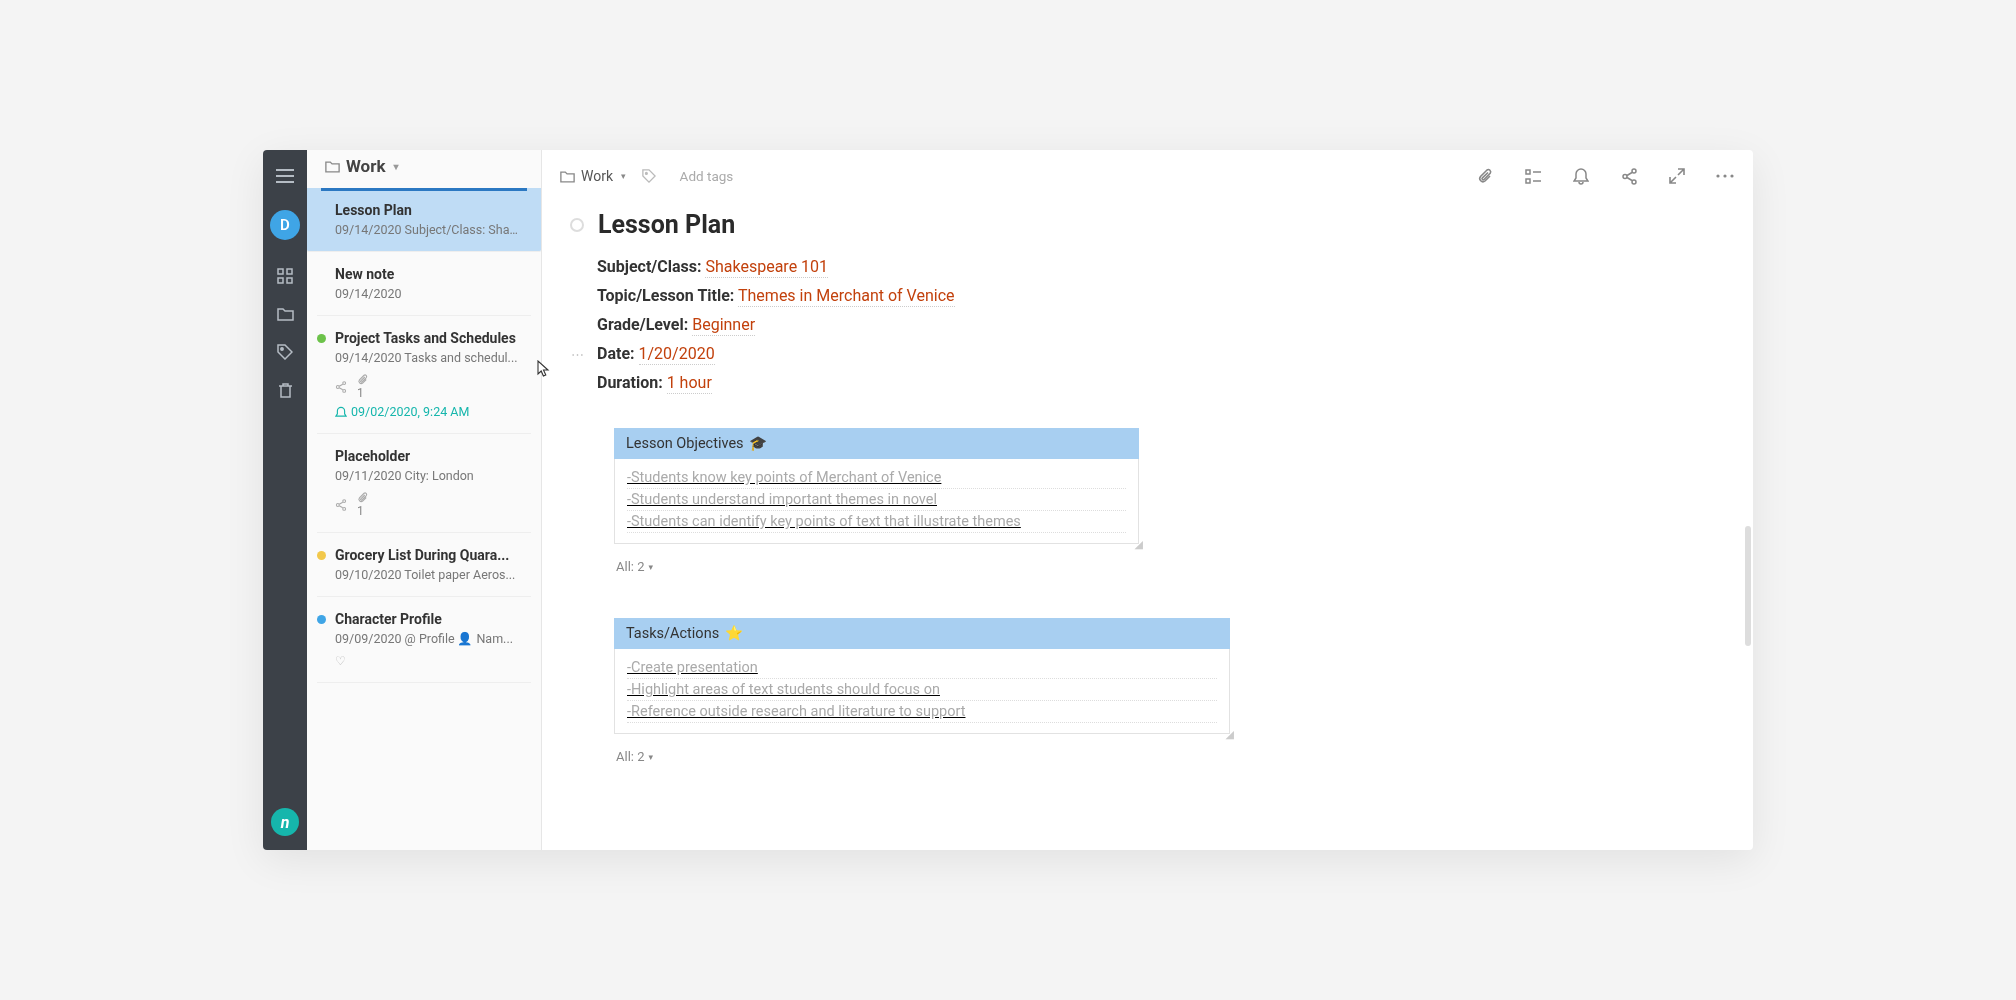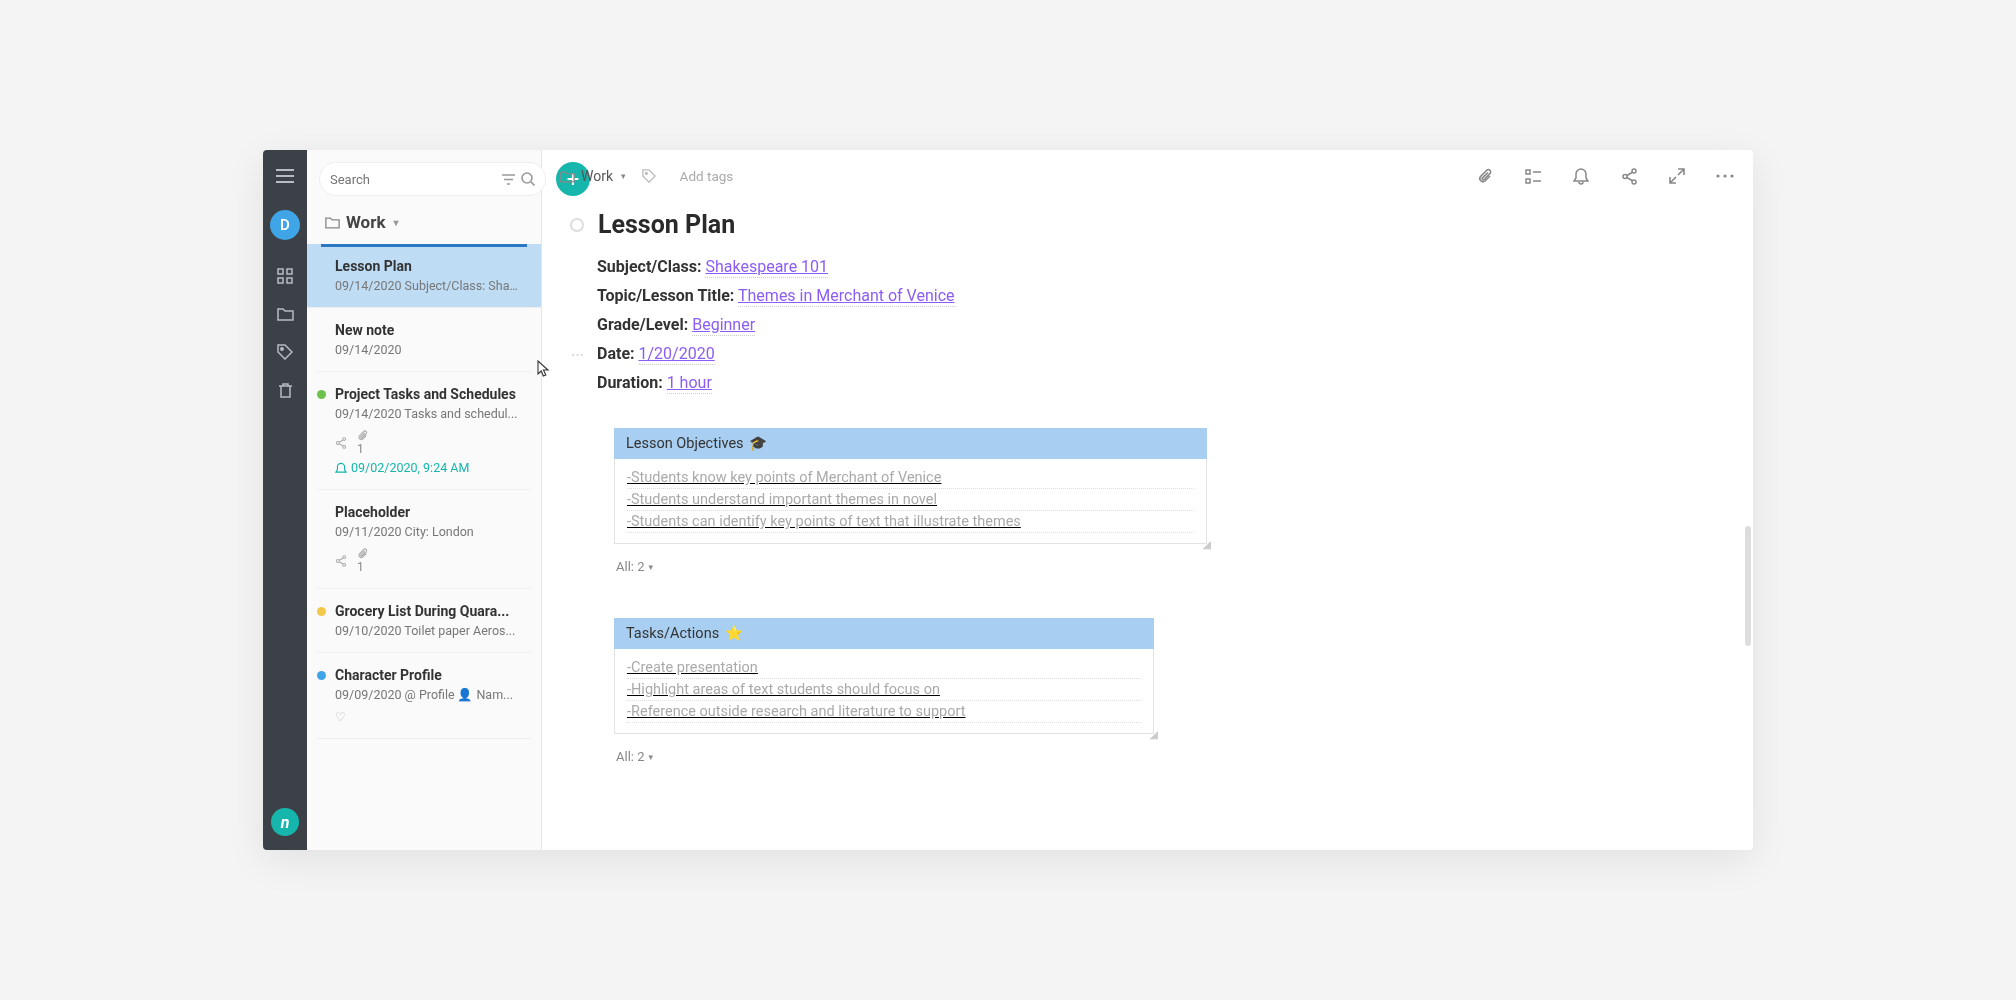--- a/index.html
+++ b/index.html
@@ -42,24 +42,24 @@
 .addtags { display:flex; align-items:center; gap:24px; color:#aaa; font-size:13.5px; cursor:pointer;}
 .topbar-spacer { flex:1; }
 .topbar .ticon { color:#888; width:20px; height:20px; display:flex;align-items:center;justify-content:center; cursor:pointer; margin-left:12px;}
 .content { flex:1; overflow-y:auto; padding: 8px 28px 20px 28px; position:relative;}
 .title-row { display:flex; align-items:center; gap:14px; margin-bottom: 18px;}
 .title-row .bullet { width:14px;height:14px; border:2px solid #ddd; border-radius:50%; }
 .page-title { font-size:25px; font-weight:700; color:#2a2a2a; }
 .meta-lines { margin-left: 27px; }
 .meta-line { font-size:16px; color:#333; margin-bottom: 10px; position:relative;}
 .meta-line strong { font-weight:700; }
-.meta-line .val { color:#8b5cf6; border-bottom:1px dotted #ccc; padding-bottom:1px;text-decoration:underline;}
+.meta-line .val { color:#c2410c; border-bottom:1px dotted #ccc; padding-bottom:1px;}
 .meta-line .handle { position:absolute; left:-26px; top:3px; color:#bbb; letter-spacing:1px; font-size:13px; cursor:grab;}
 
-.block { margin: 36px 0 0 44px; width: 593px; }
+.block { margin: 36px 0 0 44px; width: 525px; }
 .block .bhead { background:#a8cff1; padding: 7px 12px; font-size:14.5px; color:#333; display:flex; align-items:center; gap:6px; }
 .block .bbody { border:1px solid #e2e2e2; border-top:0; padding: 8px 12px 10px 12px; text-decoration: underline; }
 .block .bitem { font-size:14.5px; color:#aaa; border-bottom:1px dotted #ddd; padding:2px 0; }
 .block .bfoot { font-size:13px; color:#888; padding: 8px 2px; display:flex;align-items:center; gap:4px;}
 .block .resize { text-align:right; color:#ccc; font-size:11px; margin-top:-6px; margin-right:-4px;}
 
 .cursor-arrow { position:absolute; width:14px; height:18px; pointer-events:none; z-index: 50;}
 .scroll-right { position:absolute; right:2px; top:50%; width:6px; height:120px; background:#ddd; border-radius:3px; }
 
 svg { display:block; }
@@ -99,37 +99,20 @@
       </div>
     <div class="icon">
         <svg width="15" height="17" viewBox="0 0 15 17" fill="none" stroke="currentColor" stroke-width="1.5">
           <path d="M1 4h13M3 4v11h9V4M5 4V2h5v2"></path>
         </svg>
       </div>
     <div class="logo">n</div>
   </div>
 
   <div class="list-col">
-    <div class="search-row">
-      <div class="search-box">
-        <input placeholder="Search" style="">
-        <span class="sicon">
-            <svg width="13" height="11" viewBox="0 0 13 11" stroke="currentColor" stroke-width="1.5">
-              <path d="M0 1h13M2 5.5h9M5 10h3"></path>
-            </svg>
-          </span>
-        <span class="sicon">
-            <svg width="14" height="14" viewBox="0 0 14 14" fill="none" stroke="currentColor" stroke-width="1.6">
-              <circle cx="6" cy="6" r="5"></circle>
-              <path d="M10 10l3.5 3.5"></path>
-            </svg>
-          </span>
-      </div>
-      <div class="add-btn">+</div>
-    </div>
     <div class="folder-header">
       <svg viewBox="0 0 17 14" fill="none" stroke="currentColor" stroke-width="1.5">
           <path d="M1 2h5l2 2h8v9H1z"></path>
         </svg>
       <span>Work</span>
       <span class="chev">▾</span>
     </div>
     <div class="notes-scroll" id="notes-scroll">
       <span class="scrollbar-arrows" style="top:2px">▴</span>
     <div class="note-item selected">
@@ -267,21 +250,21 @@
           <div class="block">
             <div class="bhead">Lesson Objectives <span>🎓</span></div>
     <div class="bbody">
               <div class="bitem">-Students know key points of Merchant of Venice</div>
               <div class="bitem">-Students understand important themes in novel</div>
               <div class="bitem">-Students can identify key points of text that illustrate themes</div>
             </div>
     <div class="resize">◢</div>
     <div class="bfoot">All: 2 <span style="font-size:9px">▾</span></div>
           </div>
-          <div class="block" style="width: 540px;">
+          <div class="block" style="width: 616px;">
             <div class="bhead">Tasks/Actions <span>⭐</span></div>
     <div class="bbody">
               <div class="bitem">-Create presentation</div>
               <div class="bitem">-Highlight areas of text students should focus on</div>
               <div class="bitem">-Reference outside research and literature to support</div>
             </div>
     <div class="resize">◢</div>
     <div class="bfoot">All: 2 <span style="font-size:9px">▾</span></div>
           </div>
         </div>

